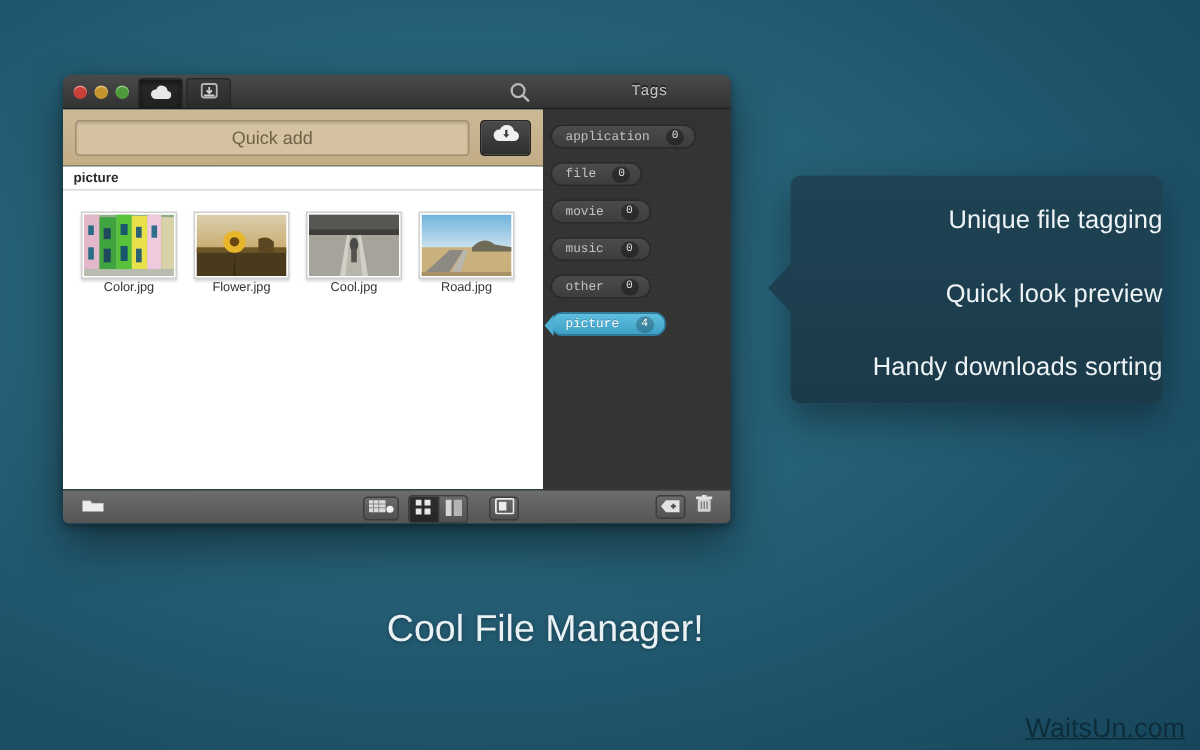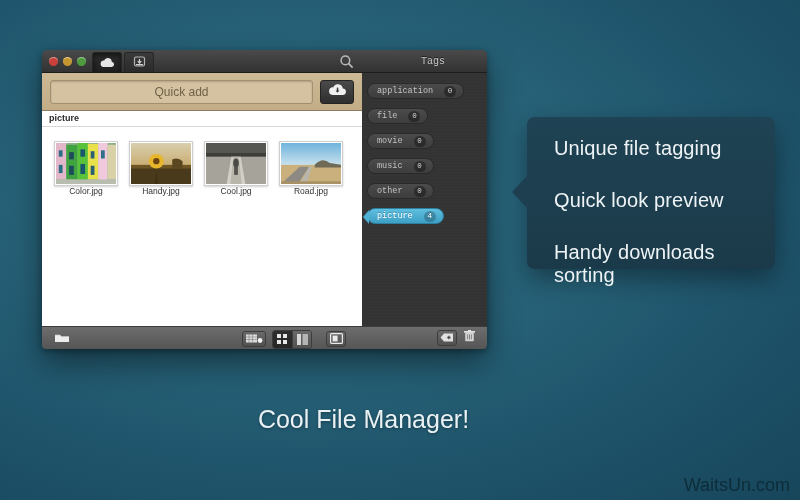--- a/index.html
+++ b/index.html
@@ -215,36 +215,38 @@
   }
   #callout::before {
     content: ""; position: absolute; left: -15px; top: 58px;
     width: 0; height: 0;
     border-top: 17px solid transparent;
     border-bottom: 17px solid transparent;
     border-right: 16px solid #1d3f4f;
   }
   .callout-line {
     color: #eef3f5;
-    font-size: 20px;
+    font-size: 17px;
     margin-bottom: 29px;
     letter-spacing: .1px;
+    text-align: right;
   }
 
   
   #caption {
     position: absolute; left: 0; top: 405px; width: 727px;
     text-align: center;
     color: #eaf1f4; font-size: 25px;
     text-shadow: 0 1px 3px rgba(0,0,0,.35);
   }
   #watermark {
     position: absolute; right: 10px; bottom: 4px;
     color: #0d2a36; font-size: 18px;
     opacity: .92;
+    text-decoration: underline;
   }
 </style>
 </head>
 <body>
 
 <div id="stage">
 
   <div id="app-window">
 
     <div class="titlebar">
@@ -336,21 +338,21 @@
               </defs>
               <rect width="64" height="28" fill="url(#sky1)"></rect>
               <rect y="26" width="64" height="19" fill="#4a3a1c"></rect>
               <rect y="24" width="64" height="4" fill="#6d5526"></rect>
               <circle cx="27" cy="20" r="8" fill="#e8b62b"></circle>
               <circle cx="27" cy="20" r="3.4" fill="#6b4512"></circle>
               <path d="M27 28 l-1.2 17 h2.4z" fill="#3b2f12"></path>
               <path d="M44 18 q6 -3 11 2 l0 8 h-11z" fill="#5a4620"></path>
             </svg>
           </div>
-          <div class="thumb-name">Handy.jpg</div>
+          <div class="thumb-name">Flower.jpg</div>
         </div>
 
         <div class="thumb-cell">
           <div class="thumb-frame">
             <svg class="thumb-img" viewBox="0 0 64 45" preserveAspectRatio="none">
               <rect width="64" height="45" fill="#9a9a94"></rect>
               <rect width="64" height="13" fill="#565652"></rect>
               <rect y="11" width="64" height="5" fill="#3d3d3a"></rect>
               <rect y="15" width="64" height="30" fill="#a6a49a"></rect>
               <path d="M27 15 l-5 30 h20 l-5 -30z" fill="#d2d0c6"></path>

